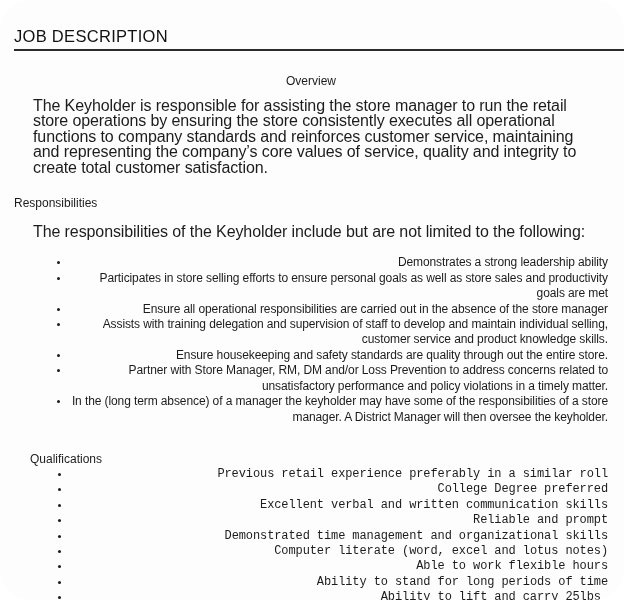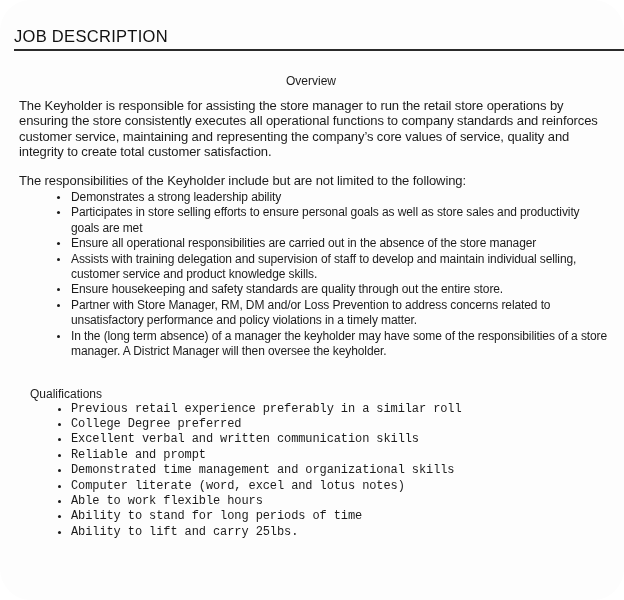--- a/index.html
+++ b/index.html
@@ -31,55 +31,57 @@
   }
   .section-heading {
     font-size: 12px;
     font-weight: normal;
     color: #1c1c1c;
     margin: 0;
     line-height: 15px;
   }
   .overview-heading { margin-top: 23px; text-align: center; }
   .body-text {
-    font-size: 13px;
+    font-size: 16px;
     line-height: 15.4px;
-    margin: 2px;
+    margin: 16px;
     letter-spacing: -0.1px;
   }
   .overview-body { margin-top: 9px; padding-left: 3px; }
   .responsibilities-heading { margin-top: 21px; }
   .list-intro { margin-top: 13px; padding-left: 3px; }
   ul.bullet-list {
     margin: 0;
     padding-left: 56px;
     list-style: disc;
     font-size: 12px;
     line-height: 15.4px;
     letter-spacing: -0.1px;
+    text-align: right;
   }
   ul.bullet-list li { padding-left: 1px; }
   ul.bullet-list li::marker { font-size: 10px; }
   .responsibilities-list { margin-top: 9px; }
   .qualifications-heading { margin-top: 27px; margin-left: 16px; }
   .qualifications-list { margin-top: 29px; font-family: Liberation Mono, monospace; }
 </style>
 </head>
 <body>
 
 <div class="page">
 
   <h1 class="doc-title">JOB DESCRIPTION</h1>
 
   <hr class="title-rule">
 
   <h2 class="section-heading overview-heading">Overview</h2>
 
   <p class="body-text overview-body">The Keyholder is responsible for assisting the store manager to run the retail store operations by ensuring the store consistently executes all operational functions to company standards and reinforces customer service, maintaining and representing the company’s core values of service, quality and integrity to create total customer satisfaction.</p>
 
+  <h2 class="section-heading responsibilities-heading">Responsibilities</h2>
 
   <p class="body-text list-intro">The responsibilities of the Keyholder include but are not limited to the following:</p>
 
   <ul class="bullet-list responsibilities-list">
       <li>Demonstrates a strong leadership ability</li>
       <li>Participates in store selling efforts to ensure personal goals as well as store sales and productivity goals are met</li>
       <li>Ensure all operational responsibilities are carried out in the absence of the store manager</li>
       <li>Assists with training delegation and supervision of staff to develop and maintain individual selling, customer service and product knowledge skills.</li>
       <li>Ensure housekeeping and safety standards are quality through out the entire store.</li>
       <li>Partner with Store Manager, RM, DM and/or Loss Prevention to address concerns related to unsatisfactory performance and policy violations in a timely matter.</li>

